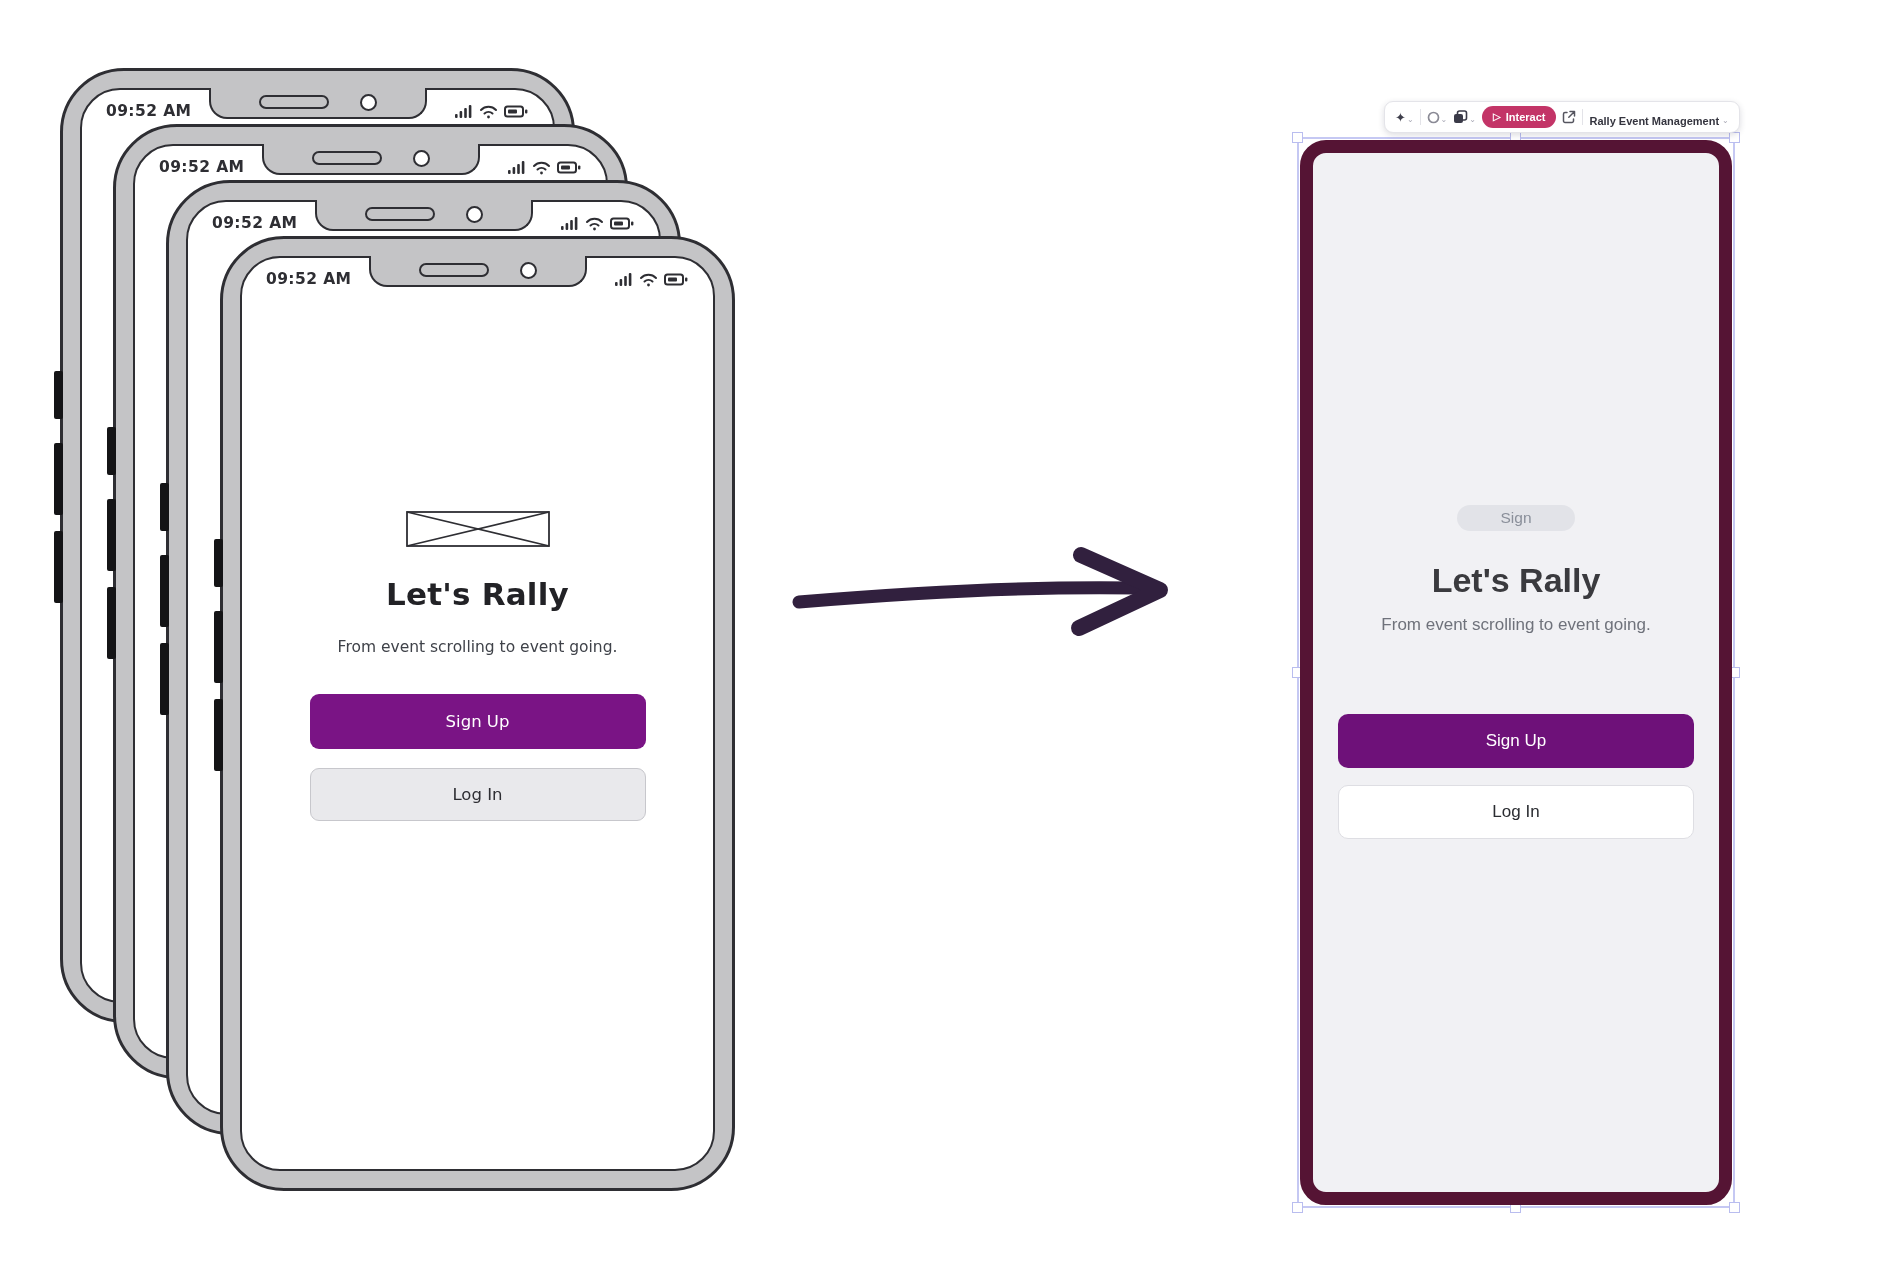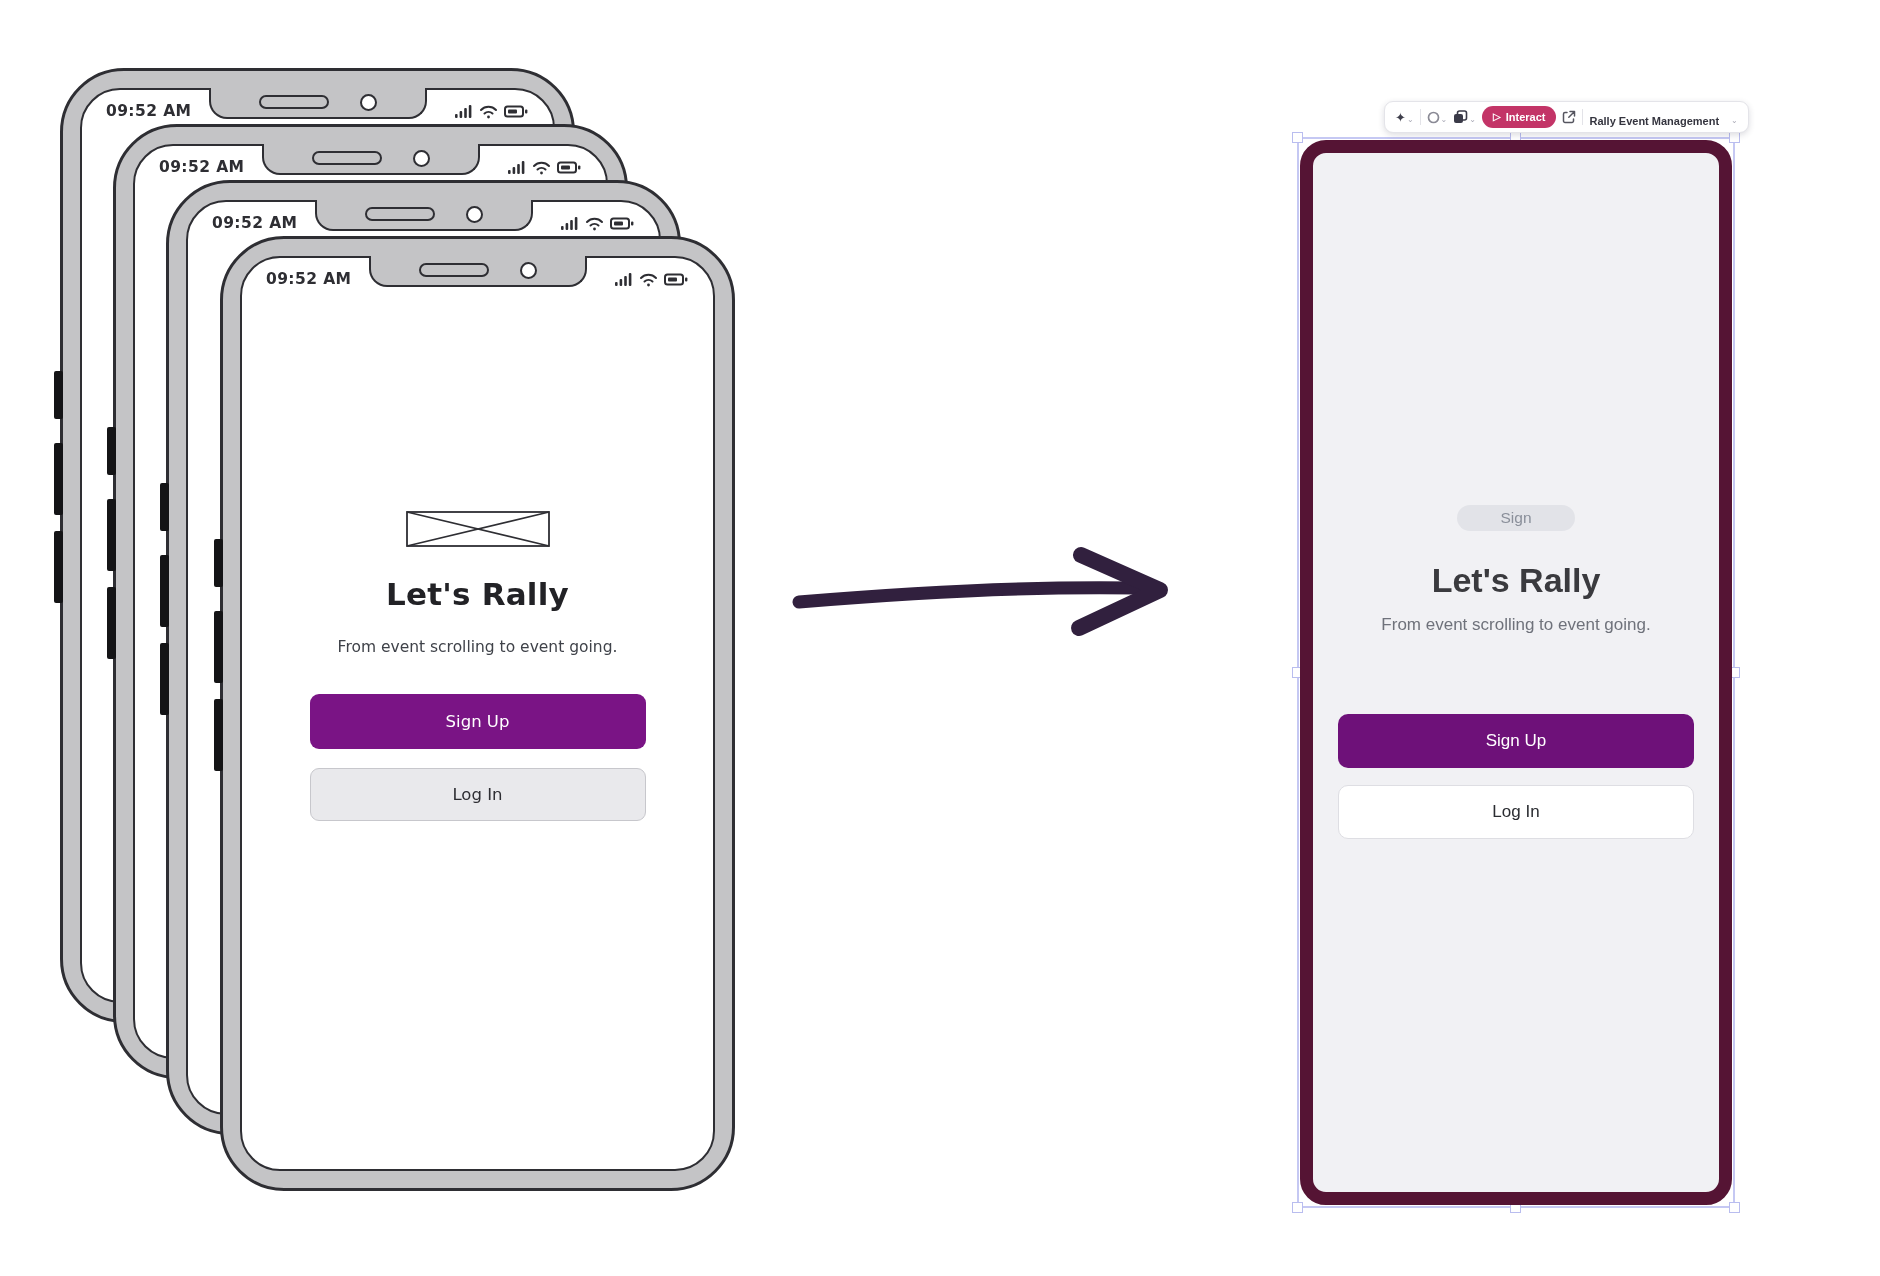--- a/index.html
+++ b/index.html
@@ -121,21 +121,21 @@
   .tb-item{display:flex;align-items:flex-end;gap:1px;cursor:pointer;}
   .tb-glyph{font-size:13px;color:#3F3F4C;line-height:13px;}
   .tb-chevron{font-size:8px;color:#A9A9B6;line-height:8px;}
   .tb-div{width:1px;height:16px;background:#E3E3E8;}
   .interact-chip{
     display:flex;align-items:center;gap:5px;height:22px;padding:0 11px;
     background:#C33467;border:none;border-radius:13px;color:#ffffff;
     font-size:11px;font-weight:700;font-family:"Liberation Sans", sans-serif;cursor:pointer;
   }
   .play-glyph{font-size:10px;line-height:10px;}
-  .proj{display:flex;align-items:center;gap:12px;cursor:pointer;margin-top:8px;}
+  .proj{display:flex;align-items:center;gap:3px;cursor:pointer;margin-top:8px;}
   .proj-label{font-size:11px;font-weight:700;color:#35353F;white-space:nowrap;}
 
   svg{display:block;}
 </style>
 </head>
 <body>
 
 <div class="wphone wp1">
   <div class="sbtn sbtn1"></div>
   <div class="sbtn sbtn2"></div>

